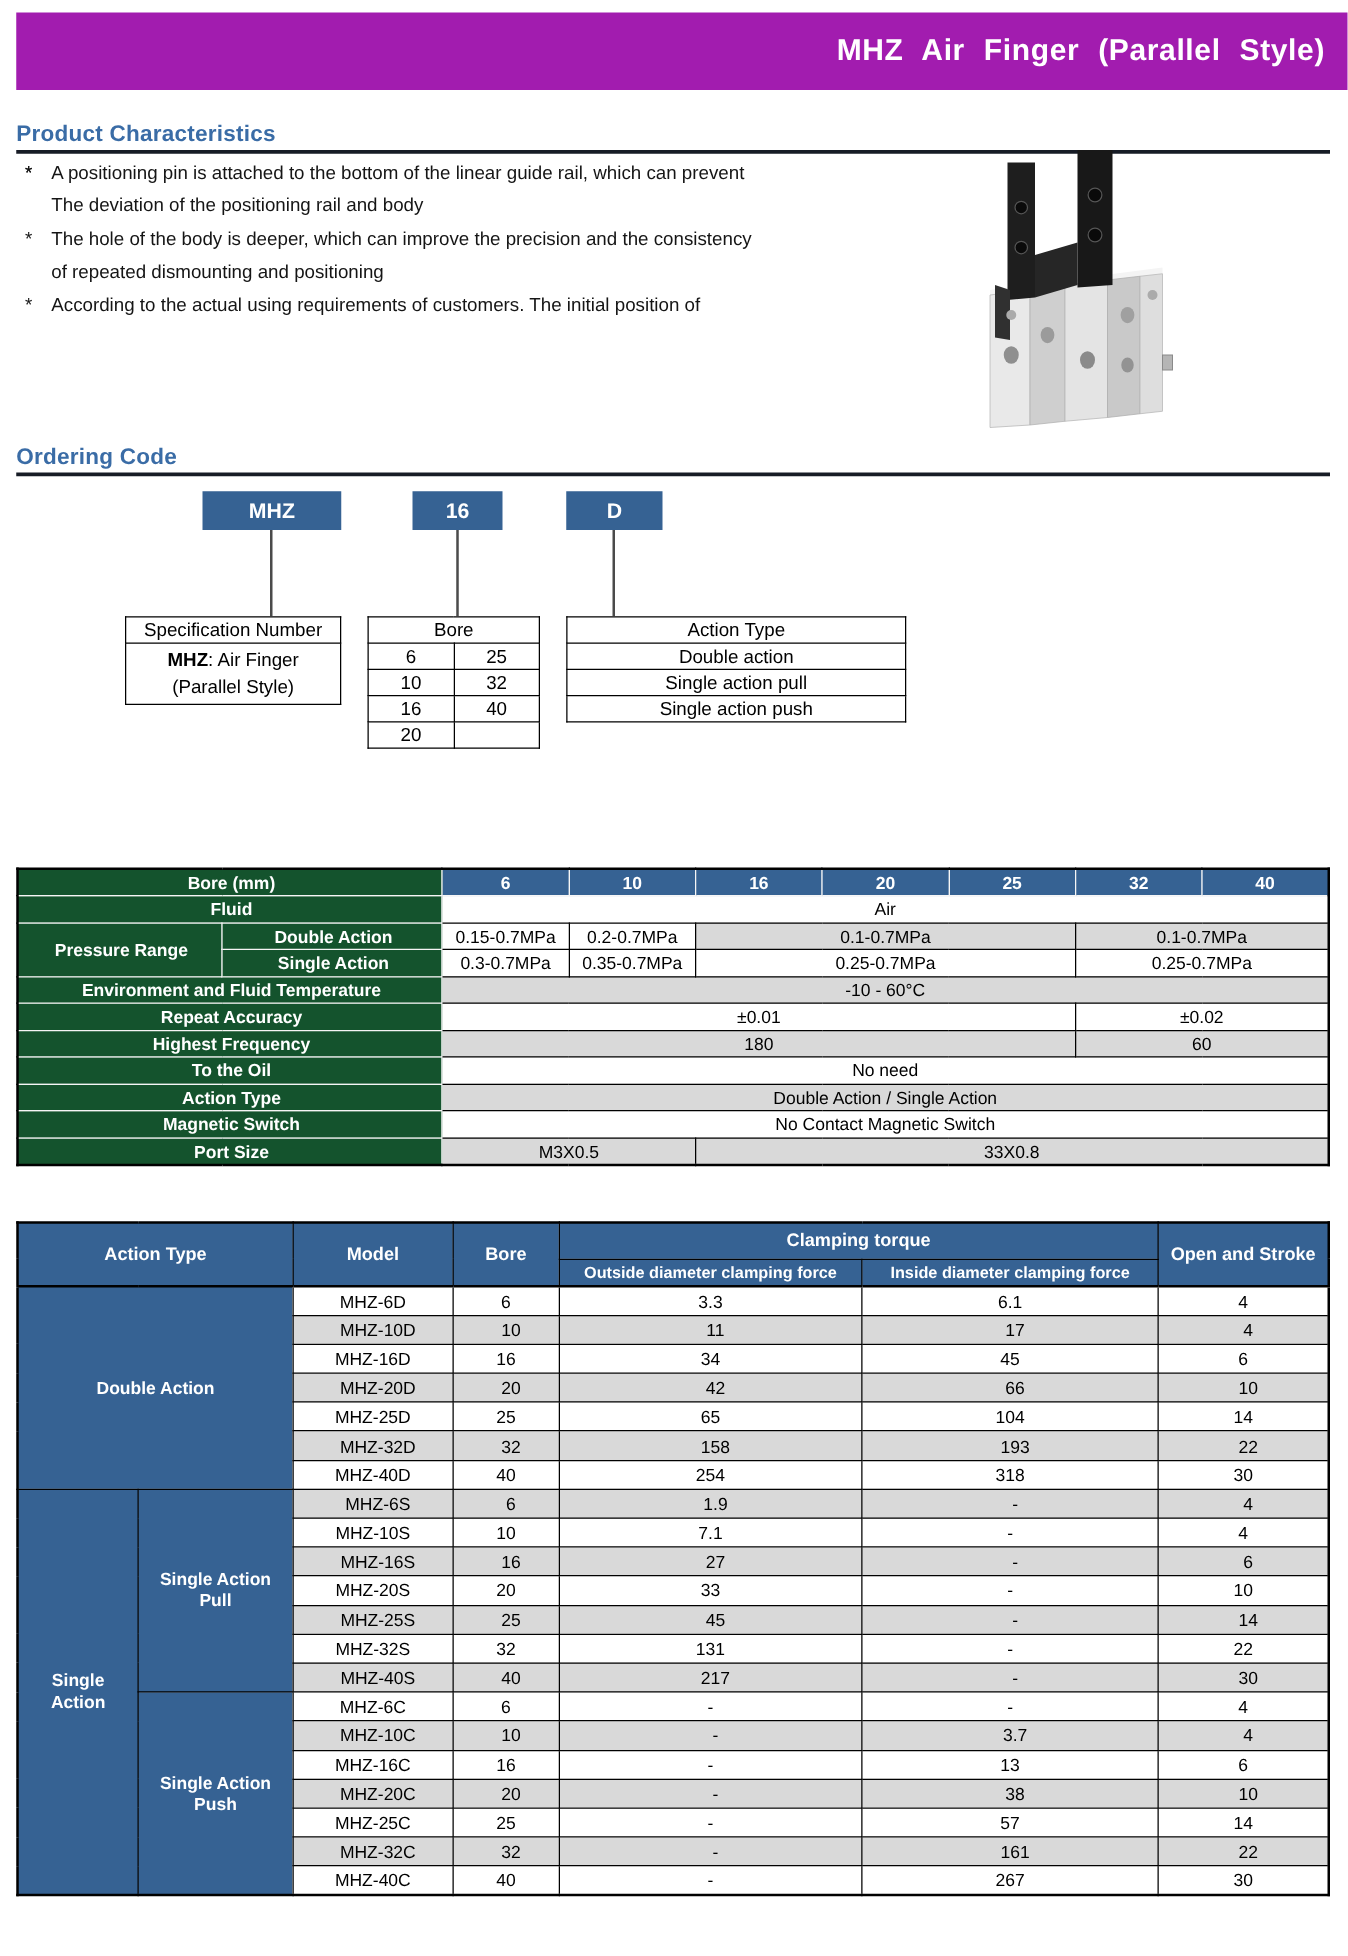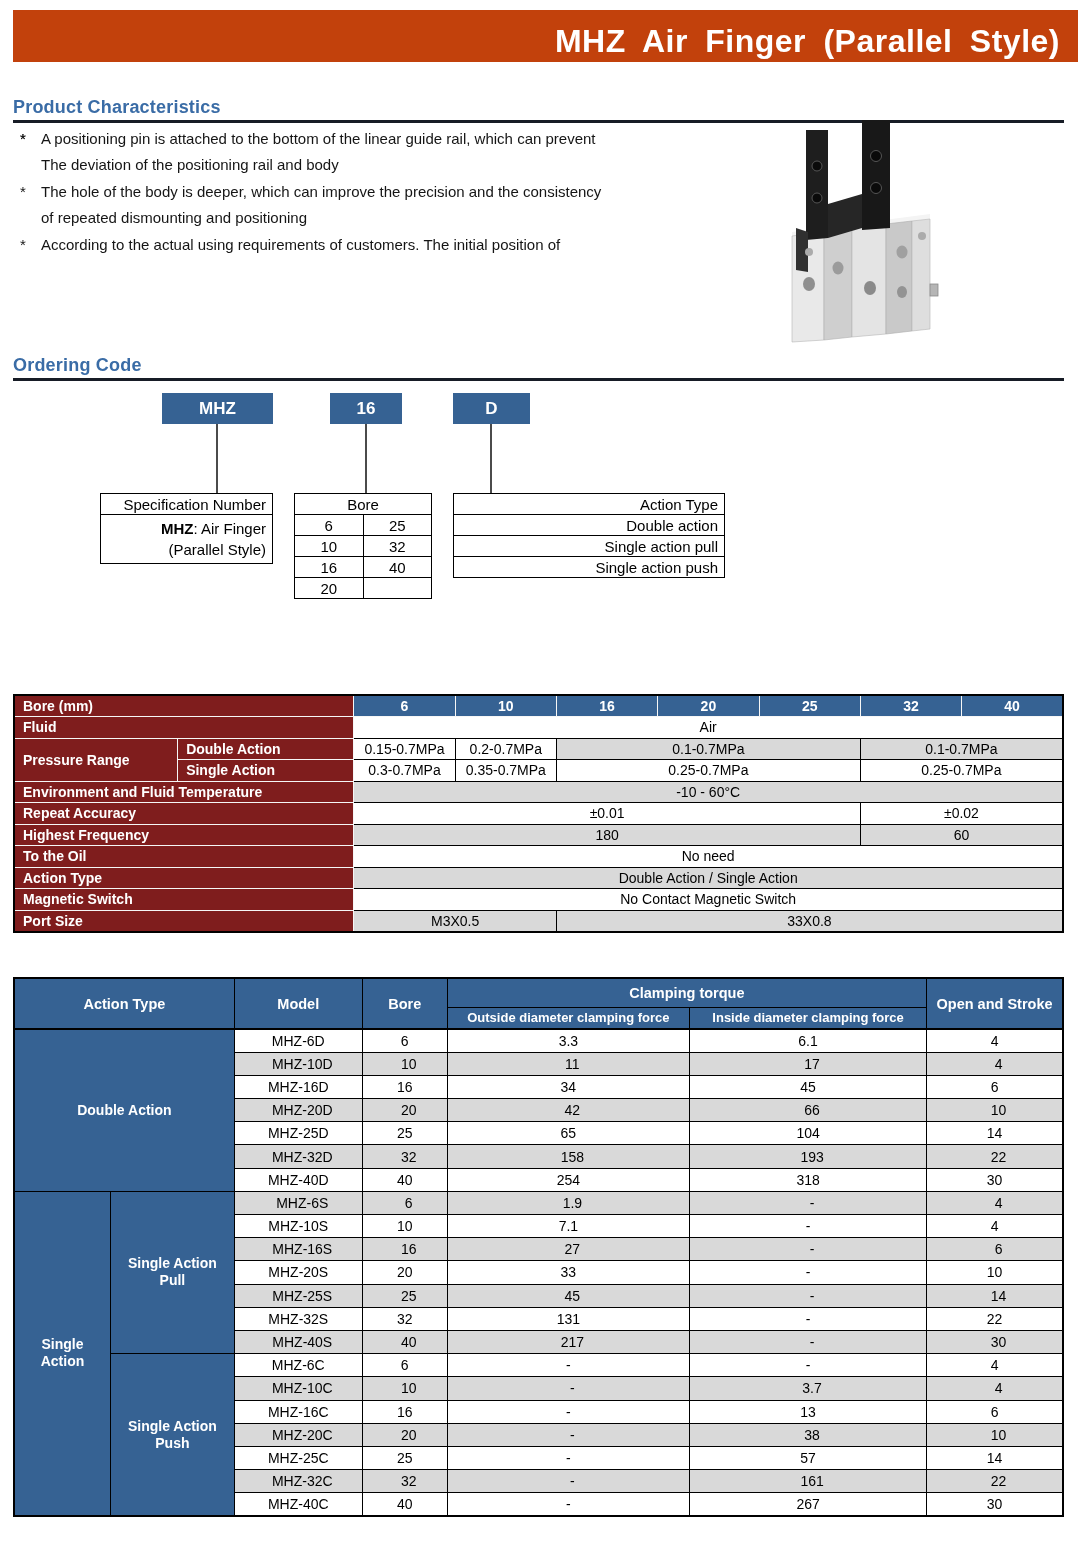--- a/index.html
+++ b/index.html
@@ -1,22 +1,22 @@
 <!DOCTYPE html>
 <html><head>
 <meta charset="utf-8">
 <style>
   html,body{margin:0;padding:0;background:#ffffff;}
   body{width:1078px;height:1565px;position:relative;overflow:hidden;
        font-family:"Liberation Sans",sans-serif;color:#000;}
   .page{position:absolute;inset:0;background:#fff;}
 
   
-  .banner{position:absolute;left:13px;top:10px;width:1065px;height:52px;
-          background:#c2410c;color:#fff;font-weight:bold;font-size:32px;
+  .banner{position:absolute;left:13px;top:10px;width:1065px;height:62px;
+          background:#a21caf;color:#fff;font-weight:bold;font-size:24px;
           line-height:62px;text-align:right;box-sizing:border-box;
           padding-right:18px;word-spacing:8px;letter-spacing:.5px;}
 
   
   .sec{position:absolute;left:13px;width:1051px;}
   .sec h2{margin:0;font-size:18px;font-weight:bold;color:#3a6ca6;letter-spacing:.2px;}
   .rule{height:3px;background:#171c26;margin-top:2px;}
 
   
   .bullets{position:absolute;left:13px;top:126px;width:760px;font-size:15px;color:#151515;}
@@ -29,28 +29,28 @@
   
   .diagram{position:absolute;left:13px;top:390px;width:1051px;height:262px;}
   .ocbox{position:absolute;top:3px;height:31px;background:#366293;color:#fff;
          font-weight:bold;font-size:17px;text-align:center;line-height:31px;}
   .vline{position:absolute;top:34px;height:69px;width:2px;background:#4b4b4b;}
   .octable{position:absolute;top:103px;border-collapse:collapse;font-size:15px;
            background:#fff;table-layout:fixed;}
   .octable td,.octable th{border:1.5px solid #000;padding:1px 6px;font-weight:normal;
            height:21px;vertical-align:middle;box-sizing:border-box;}
   .octable .c{text-align:center;}
-  .octable .l{text-align:right;}
+  .octable .l{text-align:center;}
   .oc-body{vertical-align:top;line-height:21px;padding-top:2px;}
 
   
   .spec-table{position:absolute;left:13px;top:694px;width:1051px;border-collapse:collapse;
               table-layout:fixed;border:2px solid #000;font-size:14px;}
   .spec-table td,.spec-table th{height:21.5px;box-sizing:border-box;padding:0 6px;}
-  .spec-table .lbl{background:#7f1d1d;color:#fff;font-weight:bold;text-align:left;
+  .spec-table .lbl{background:#14532d;color:#fff;font-weight:bold;text-align:center;
                    font-size:14px;border:1px solid #f6f6f6;padding-left:8px;}
   .spec-table .hdr{background:#366293;color:#fff;font-weight:bold;text-align:center;
                    border:1px solid #f6f6f6;}
   .spec-table .v{border:1px solid #000;text-align:center;}
   .spec-table .vw{background:#fff;}
   .spec-table .vg{background:#d9d9d9;}
 
   
   .model-table{position:absolute;left:13px;top:977px;width:1051px;border-collapse:collapse;
                table-layout:fixed;border:2px solid #000;}

